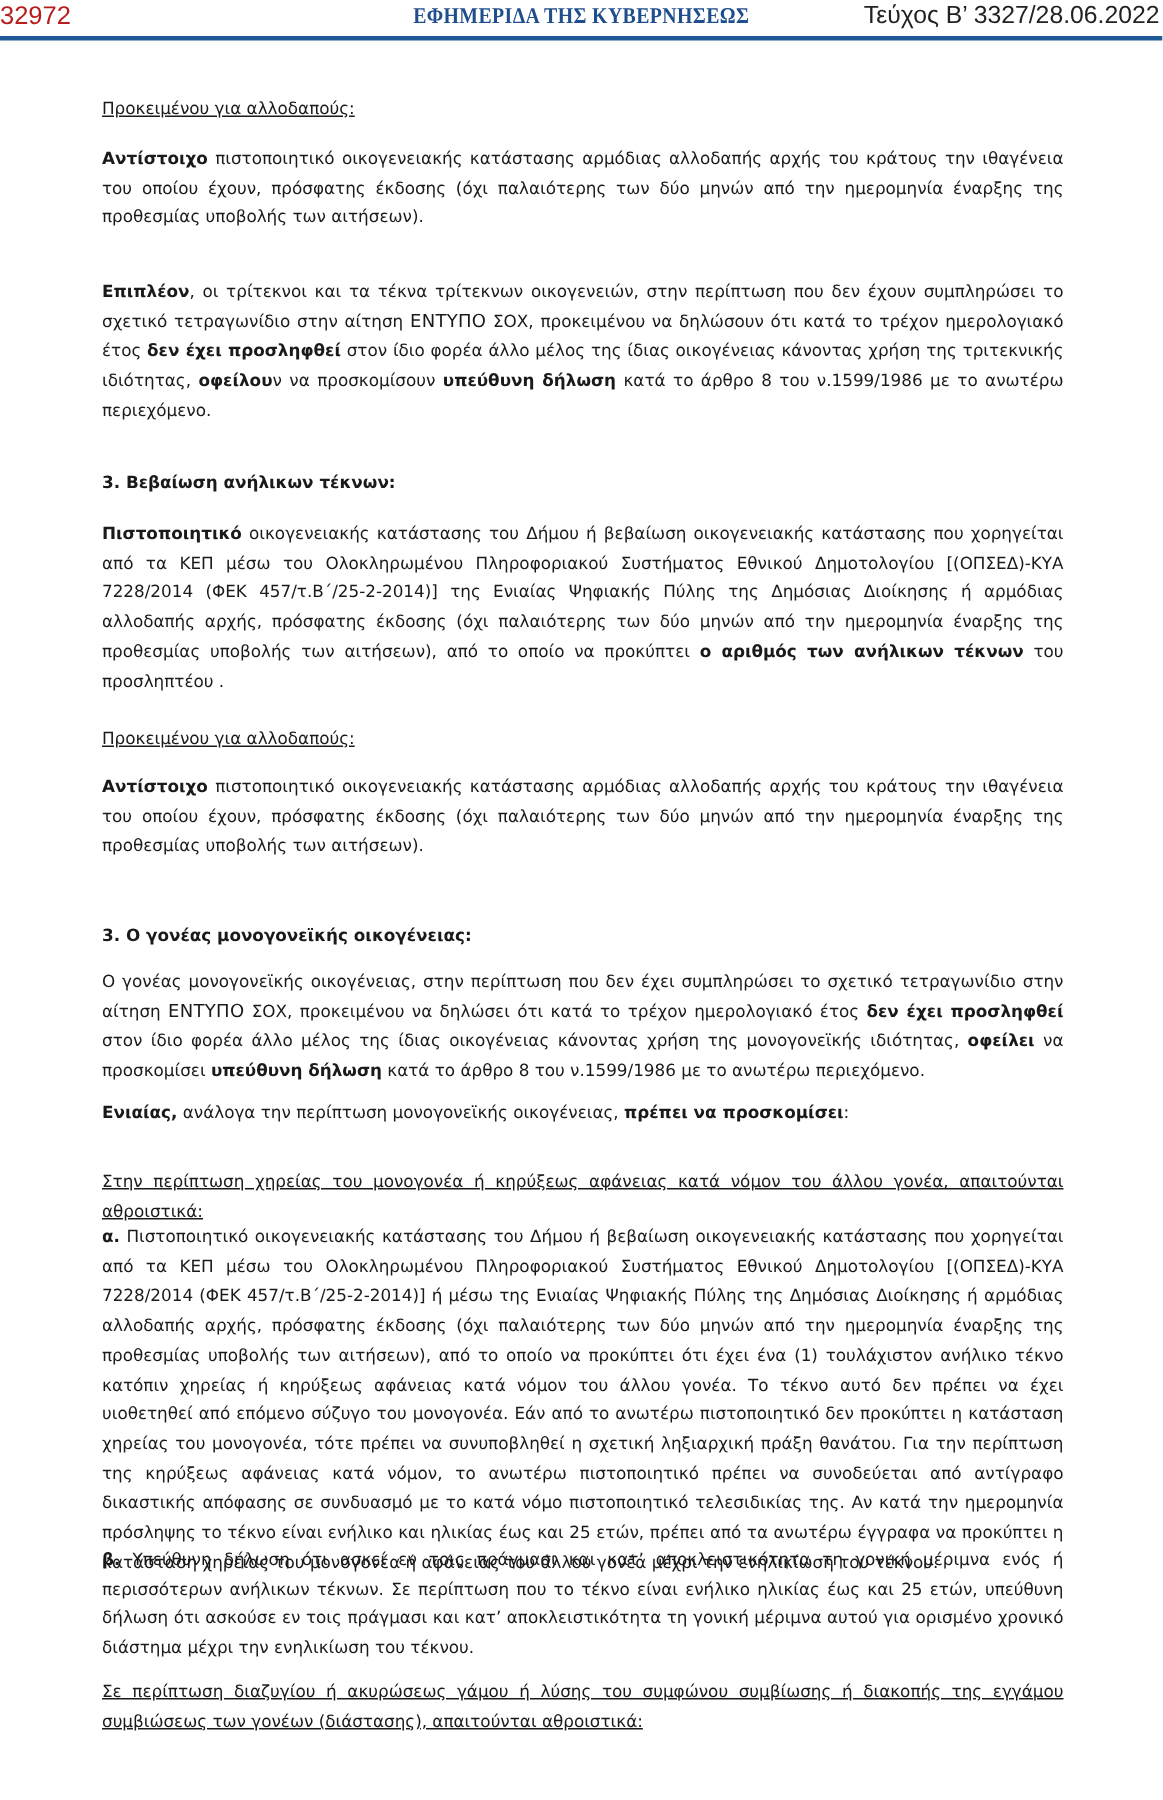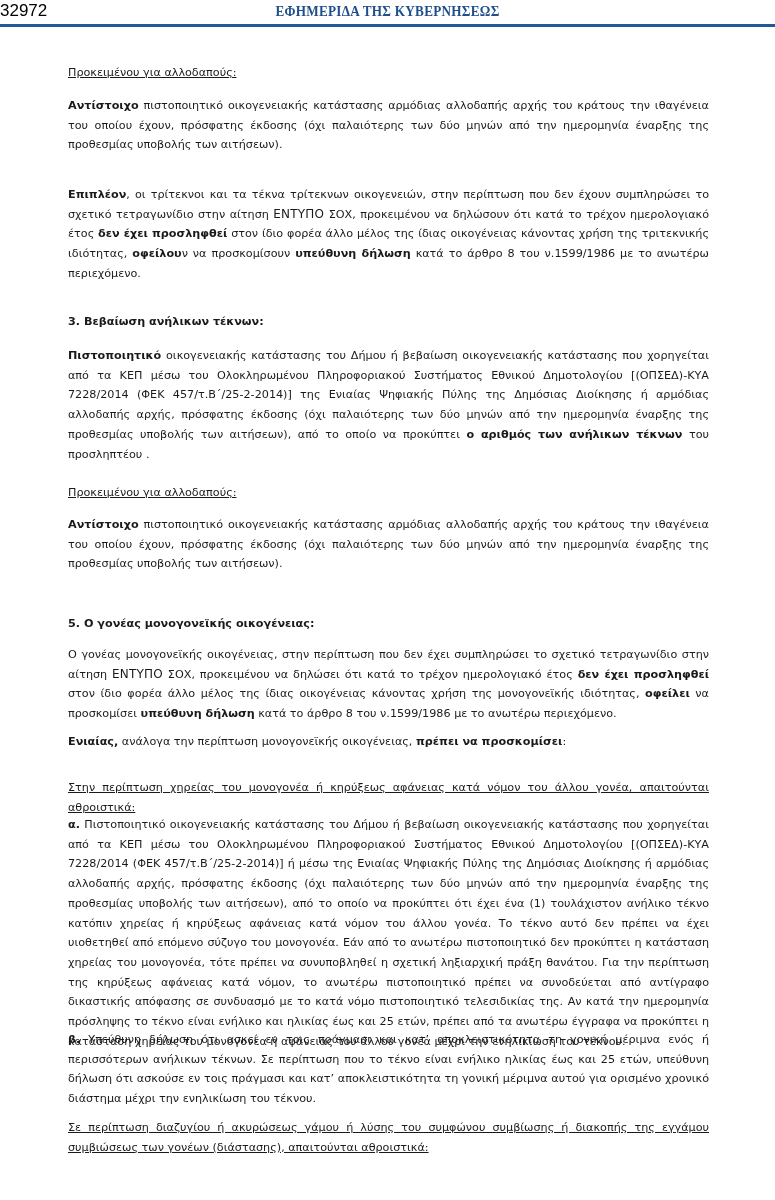--- a/index.html
+++ b/index.html
@@ -1,52 +1,53 @@
 <!DOCTYPE html>
 <html><head>
 <meta charset="utf-8">
 <style>
   html, body { margin: 0; padding: 0; background: #ffffff; }
   body { width: 775px; height: 1200px; position: relative; overflow: hidden; color: #1a1a1a; }
   .header { position: absolute; left: 0; top: 0; width: 775px; height: 28px; }
-  .hdr-page { position: absolute; left: 0; top: 1px; font-family: "Liberation Sans", sans-serif; font-size: 17px; color: #000000; text-align: center; }
+  .hdr-page { position: absolute; left: 0; top: 1px; font-family: "Liberation Sans", sans-serif; font-size: 17px; color: #b91c1c; text-align: center; }
   .hdr-title { position: absolute; left: 0; right: 0; top: 3px; text-align: center; font-family: "Liberation Serif", serif; font-weight: bold; font-size: 15px; letter-spacing: 0.3px; color: #1f4e8c; transform: scaleX(0.88); }
   .hdr-issue { position: absolute; right: 2px; top: 1px; font-family: "Liberation Sans", sans-serif; font-size: 16.5px; color: #222; }
   .hdr-rule { position: absolute; left: 0; top: 24px; width: 775px; height: 3px; background: #1f5a96; }
 
   .content { position: absolute; left: 68px; top: 0; width: 641px; font-family: "DejaVu Sans", sans-serif; font-size: 11.2px; line-height: 19.7px; text-align: justify; }
   .content p { margin: 0; position: absolute; left: 0; width: 641px; }
   .u { text-decoration: underline; font-weight: normal; }
   .b { font-weight: bold; }
   .sc { font-size: 12px; letter-spacing: 0.2px; }
   .heading { font-weight: bold; }
 </style>
 </head>
 <body>
 
 <div class="header">
   <span class="hdr-page">32972</span>
   <div class="hdr-title">ΕΦΗΜΕΡΙΔΑ ΤΗΣ ΚΥΒΕΡΝΗΣΕΩΣ</div>
+  <span class="hdr-issue">Τεύχος B’ 3327/28.06.2022</span>
   <div class="hdr-rule"></div>
 </div>
 
 <div class="content">
 
   <p style="top:63px;"><span class="u">Προκειμένου για αλλοδαπούς:</span></p>
   <p style="top:96px;"><span class="b">Αντίστοιχο</span><span> πιστοποιητικό οικογενειακής κατάστασης αρμόδιας αλλοδαπής αρχής του κράτους την ιθαγένεια του οποίου έχουν, πρόσφατης έκδοσης (όχι παλαιότερης των δύο μηνών από την ημερομηνία έναρξης της προθεσμίας υποβολής των αιτήσεων).</span></p>
 
   <p style="top:185px;"><span class="b">Επιπλέον</span><span>, οι τρίτεκνοι και τα τέκνα τρίτεκνων οικογενειών, στην περίπτωση που δεν έχουν συμπληρώσει το σχετικό τετραγωνίδιο στην αίτηση </span><span class="sc">ΕΝΤΥΠΟ</span><span> ΣΟΧ, προκειμένου να δηλώσουν ότι κατά το τρέχον ημερολογιακό έτος </span><span class="b">δεν έχει προσληφθεί</span><span> στον ίδιο φορέα άλλο μέλος της ίδιας οικογένειας  κάνοντας χρήση της τριτεκνικής ιδιότητας, </span><span class="b">οφείλου</span><span>ν να προσκομίσουν </span><span class="b">υπεύθυνη δήλωση</span><span> κατά το άρθρο 8 του ν.1599/1986 με το ανωτέρω περιεχόμενο.</span></p>
 
   <p style="top:312px;"><span class="heading">3. Βεβαίωση ανήλικων τέκνων:</span></p>
   <p style="top:346px;"><span class="b">Πιστοποιητικό</span><span> οικογενειακής κατάστασης του Δήμου ή βεβαίωση οικογενειακής κατάστασης που χορηγείται από τα ΚΕΠ μέσω του Ολοκληρωμένου Πληροφοριακού Συστήματος Εθνικού Δημοτολογίου [(ΟΠΣΕΔ)-ΚΥΑ 7228/2014 (ΦΕΚ 457/τ.Β΄/25-2-2014)] της Ενιαίας Ψηφιακής Πύλης της Δημόσιας Διοίκησης ή αρμόδιας αλλοδαπής αρχής, πρόσφατης έκδοσης (όχι παλαιότερης των δύο μηνών από την ημερομηνία έναρξης της προθεσμίας υποβολής των αιτήσεων), από το οποίο να προκύπτει </span><span class="b">ο αριθμός των ανήλικων τέκνων</span><span> του προσληπτέου .</span></p>
 
   <p style="top:483px;"><span class="u">Προκειμένου για αλλοδαπούς:</span></p>
   <p style="top:515px;"><span class="b">Αντίστοιχο</span><span> πιστοποιητικό οικογενειακής κατάστασης αρμόδιας αλλοδαπής αρχής του κράτους την ιθαγένεια του οποίου έχουν, πρόσφατης έκδοσης (όχι παλαιότερης των δύο μηνών από την ημερομηνία έναρξης της προθεσμίας υποβολής των αιτήσεων).</span></p>
 
-  <p style="top:614px;"><span class="heading">5. Ο γονέας μονογονεϊκής οικογένειας:</span></p>
+  <p style="top:614px;"><span class="heading">3. Ο γονέας μονογονεϊκής οικογένειας:</span></p>
   <p style="top:645px;"><span>Ο γονέας μονογονεϊκής οικογένειας, στην περίπτωση που δεν έχει συμπληρώσει το σχετικό τετραγωνίδιο στην αίτηση </span><span class="sc">ΕΝΤΥΠΟ</span><span> ΣΟΧ, προκειμένου να δηλώσει ότι κατά το τρέχον ημερολογιακό έτος </span><span class="b">δεν έχει προσληφθεί</span><span> στον ίδιο φορέα άλλο μέλος της ίδιας οικογένειας κάνοντας χρήση της μονογονεϊκής ιδιότητας, </span><span class="b">οφείλει</span><span> να προσκομίσει </span><span class="b">υπεύθυνη δήλωση</span><span> κατά το άρθρο 8 του ν.1599/1986 με το ανωτέρω περιεχόμενο.</span></p>
 
   <p style="top:732px;"><span class="b">Ενιαίας,</span><span> ανάλογα την περίπτωση μονογονεϊκής οικογένειας, </span><span class="b">πρέπει να προσκομίσει</span><span>:</span></p>
 
   <p style="top:778px;"><span class="u">Στην περίπτωση χηρείας του μονογονέα ή κηρύξεως αφάνειας κατά νόμον του άλλου γονέα, απαιτούνται αθροιστικά:</span></p>
 
   <p style="top:815px;"><span class="b">α.</span><span> Πιστοποιητικό οικογενειακής κατάστασης του Δήμου ή βεβαίωση οικογενειακής κατάστασης που χορηγείται από τα ΚΕΠ μέσω του Ολοκληρωμένου Πληροφοριακού Συστήματος Εθνικού Δημοτολογίου [(ΟΠΣΕΔ)-ΚΥΑ 7228/2014 (ΦΕΚ 457/τ.Β΄/25-2-2014)] ή μέσω  της Ενιαίας Ψηφιακής Πύλης της Δημόσιας Διοίκησης ή αρμόδιας αλλοδαπής αρχής, πρόσφατης έκδοσης (όχι παλαιότερης των δύο μηνών από την ημερομηνία έναρξης της προθεσμίας υποβολής των αιτήσεων), από το οποίο να προκύπτει ότι έχει ένα (1) τουλάχιστον ανήλικο τέκνο κατόπιν χηρείας ή κηρύξεως αφάνειας κατά νόμον του άλλου γονέα. Το τέκνο αυτό δεν πρέπει να έχει υιοθετηθεί από επόμενο σύζυγο του μονογονέα. Εάν από το ανωτέρω πιστοποιητικό δεν προκύπτει η κατάσταση χηρείας του μονογονέα, τότε πρέπει να συνυποβληθεί η σχετική ληξιαρχική πράξη θανάτου. Για την περίπτωση της κηρύξεως αφάνειας κατά νόμον, το ανωτέρω πιστοποιητικό πρέπει να συνοδεύεται από αντίγραφο δικαστικής απόφασης σε συνδυασμό με το κατά νόμο πιστοποιητικό τελεσιδικίας της. Αν κατά την ημερομηνία πρόσληψης το τέκνο είναι ενήλικο και ηλικίας έως και 25 ετών, πρέπει από τα ανωτέρω έγγραφα να προκύπτει η κατάσταση χηρείας του μονογονέα ή αφάνειας του άλλου γονέα μέχρι την ενηλικίωση του τέκνου.</span></p>
 
   <p style="top:1030px;"><span class="b">β.</span><span> Υπεύθυνη δήλωση ότι ασκεί εν τοις πράγμασι και κατ’ αποκλειστικότητα τη γονική μέριμνα ενός ή περισσότερων ανήλικων τέκνων. Σε περίπτωση που το τέκνο είναι ενήλικο ηλικίας έως και 25 ετών, υπεύθυνη δήλωση ότι ασκούσε εν τοις πράγμασι και κατ’ αποκλειστικότητα τη γονική μέριμνα αυτού για ορισμένο χρονικό διάστημα μέχρι την ενηλικίωση του τέκνου.</span></p>
 

